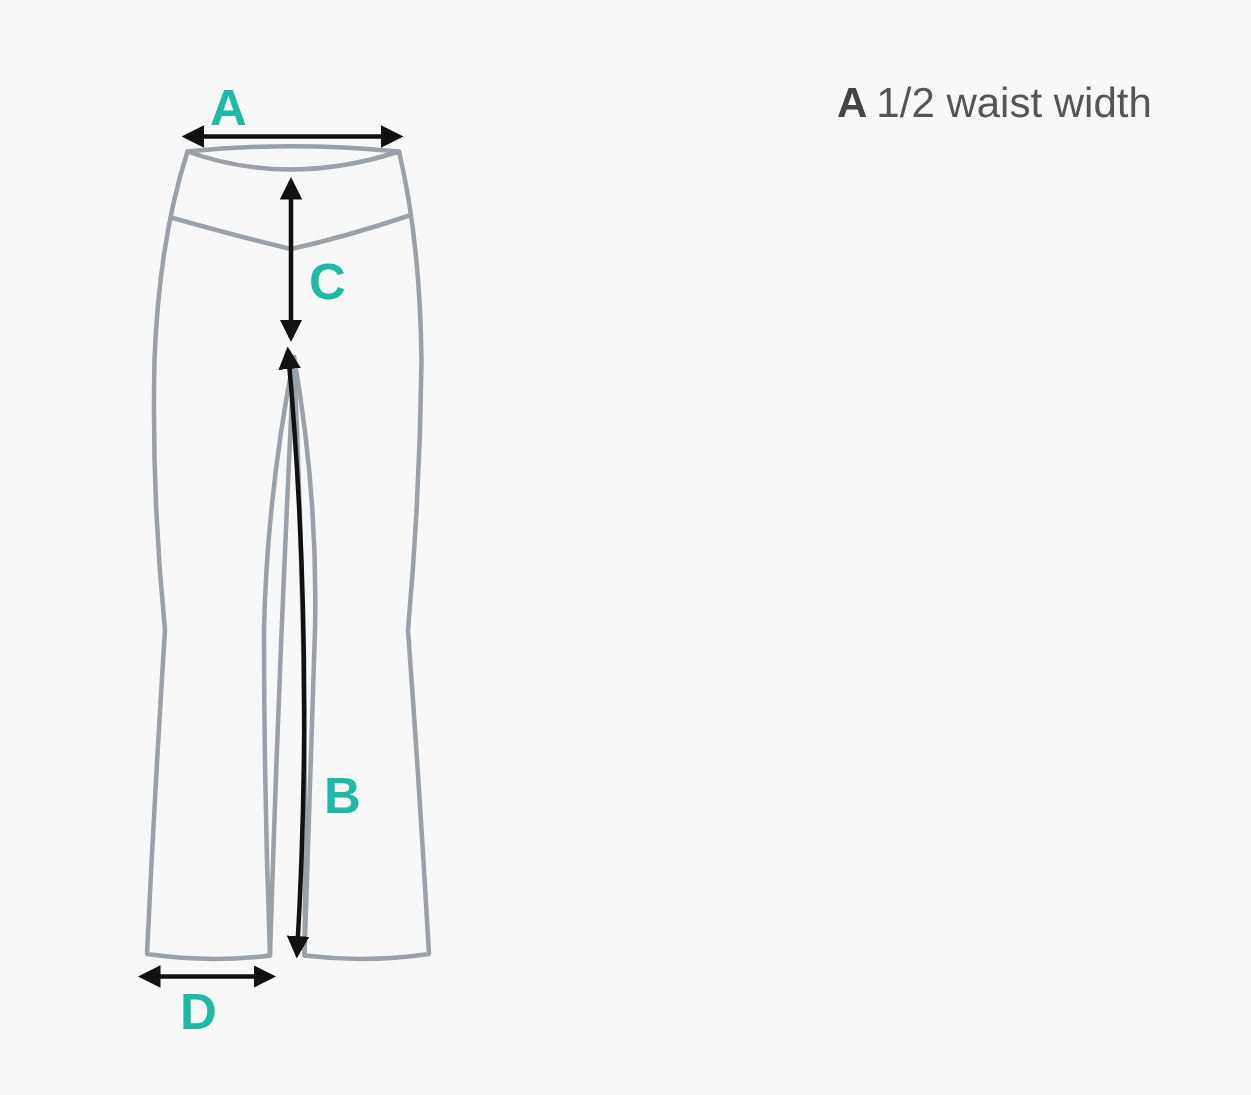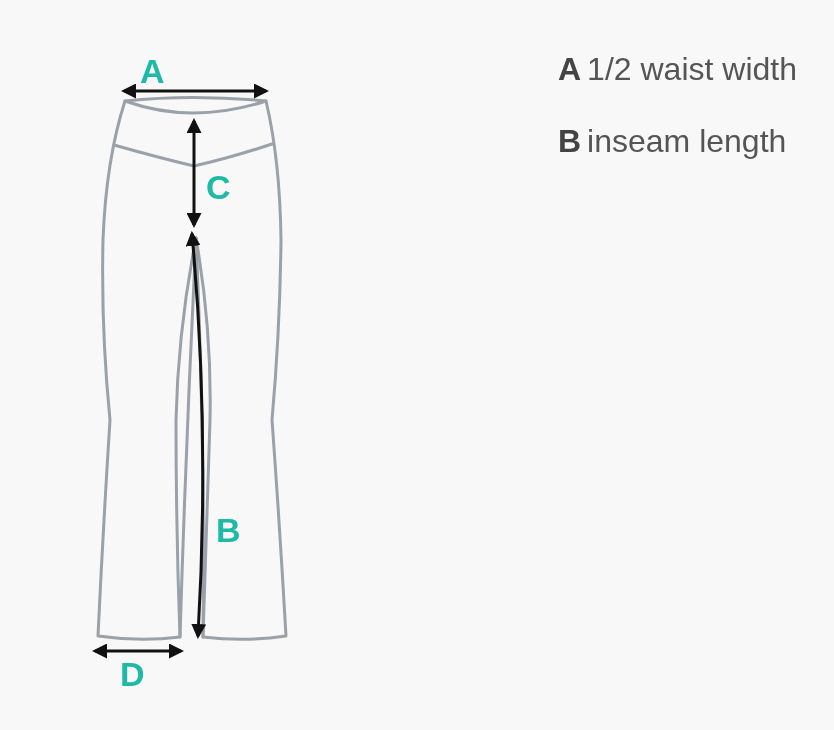--- a/index.html
+++ b/index.html
@@ -27,21 +27,21 @@
       font-family: "Liberation Sans", sans-serif;
       font-weight: bold;
       font-size: 34px;
       fill: #1fbaa6;
     }
     .legend {
       position: absolute;
       left: 558px;
       top: 54px;
       font-family: "Liberation Sans", sans-serif;
-      font-size: 32px;
+      font-size: 28px;
       color: #555;
     }
     .legend-item {
       height: 72px;
       line-height: 30px;
       white-space: nowrap;
     }
     .legend-key {
       font-weight: bold;
       color: #444;
@@ -93,17 +93,14 @@
     <text class="letter" x="216" y="542">B</text>
 
     <line x1="95" y1="651" x2="181" y2="651" stroke="#111" stroke-width="3" marker-start="url(#ah)" marker-end="url(#ah)"></line>
     <text class="letter" x="120" y="686">D</text>
   </svg>
 
   <div class="legend">
     <div class="legend-item">
       <span class="legend-key">A</span><span>1/2 waist width</span>
     </div>
-    <div class="legend-item">
-      <span class="legend-key">B</span><span>inseam length</span>
-    </div>
   </div>
 </div>
 
 </body></html>

